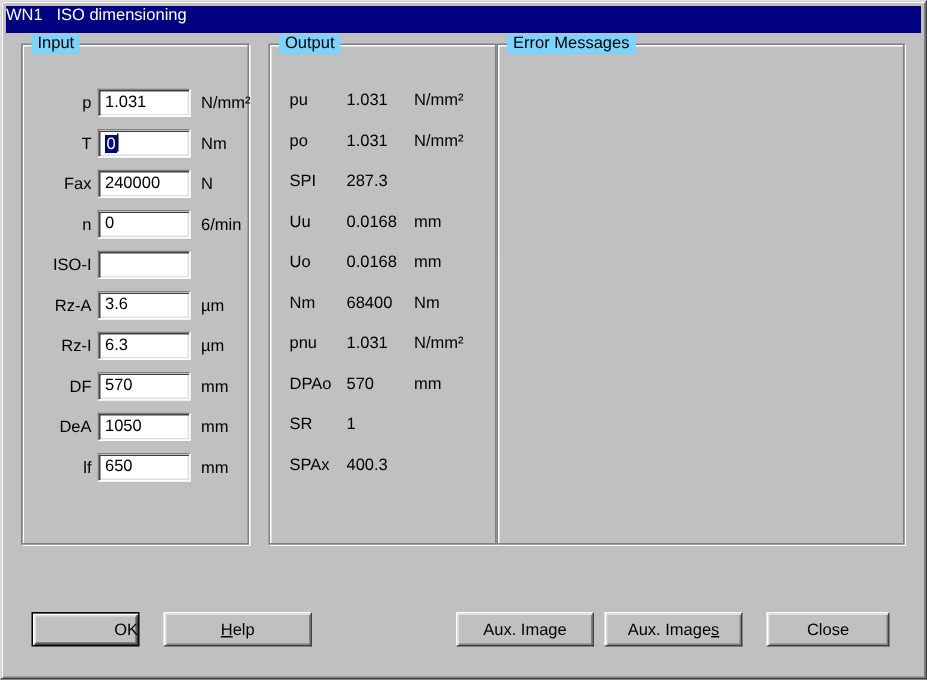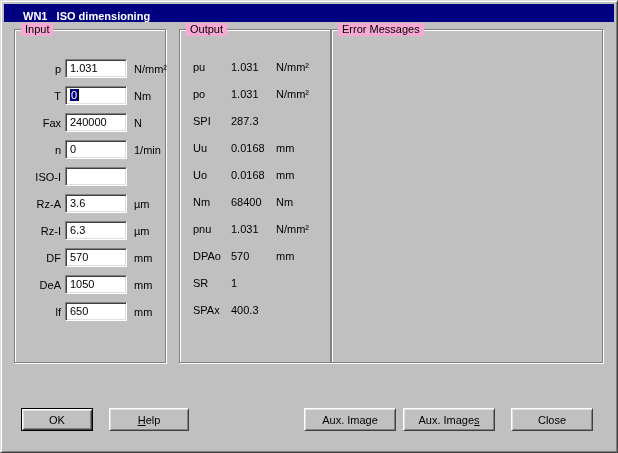--- a/index.html
+++ b/index.html
@@ -18,38 +18,38 @@
     box-shadow: inset 1px 1px 0 #ffffff, inset -1px -1px 0 #808080;
     overflow: hidden;
   }
 
   .titlebar {
     position: absolute;
     top: 3px; left: 3px; right: 3px;
     height: 18px;
     background: #000080;
     color: #ffffff;
-    font-weight: bold;
+    font-weight: normal;
     display: flex;
-    align-items: flex-end;
-    padding-left: 19px;
+    align-items: flex-start;
+    padding-left: 0;
     white-space: pre;
   }
 
   .group {
     position: absolute;
     border: 1px solid #808080;
     box-shadow: inset 1px 1px 0 #ffffff, 1px 1px 0 #ffffff;
   }
   .group > .glabel {
     position: absolute;
     top: -7px;
     left: 6px;
     padding: 0 4px;
-    background: #f9a8d4;
+    background: #7dd3fc;
     line-height: 13px;
     white-space: nowrap;
   }
 
   .group-input  { left: 13px;  top: 28px; width: 152px; height: 334px; }
   .group-output { left: 178px; top: 28px; width: 152px; height: 334px; }
   .group-errors { left: 330px; top: 28px; width: 272px; height: 334px; text-decoration: underline; }
 
   .rows { position: absolute; top: 29px; left: 2px; right: 2px; }
   .row {
@@ -112,22 +112,22 @@
     text-align: center;
     padding: 0;
     cursor: default;
   }
   .btn.default {
     border-color: #000000;
     box-shadow: inset 1px 1px 0 #ffffff, inset -1px -1px 0 #404040,
                 inset 2px 2px 0 #dfdfdf, inset -2px -2px 0 #808080;
   }
 
-  .btn-ok        { left: 20px;  width: 72px; }
-  .btn-help      { left: 108px; width: 80px; }
+  .btn-ok        { left: 20px;  width: 72px; text-align: right; }
+  .btn-help      { left: 108px; width: 99px; }
   .btn-auximage  { left: 303px; width: 92px; }
   .btn-auximages { left: 402px; width: 92px; }
   .btn-close     { left: 510px; width: 82px; }
 </style>
 </head>
 <body>
 
 <div class="window">
 
   <div class="titlebar">
@@ -152,21 +152,21 @@
 
       <div class="row">
         <span class="flabel">Fax</span>
         <div class="tbox"><span>240000</span></div>
         <span class="unit">N</span>
       </div>
 
       <div class="row">
         <span class="flabel">n</span>
         <div class="tbox"><span>0</span></div>
-        <span class="unit">1/min</span>
+        <span class="unit">6/min</span>
       </div>
 
 
       <div class="row">
         <span class="flabel">ISO-I</span>
         <div class="tbox"><span></span></div>
         <span class="unit"></span>
       </div>
 
       <div class="row">

